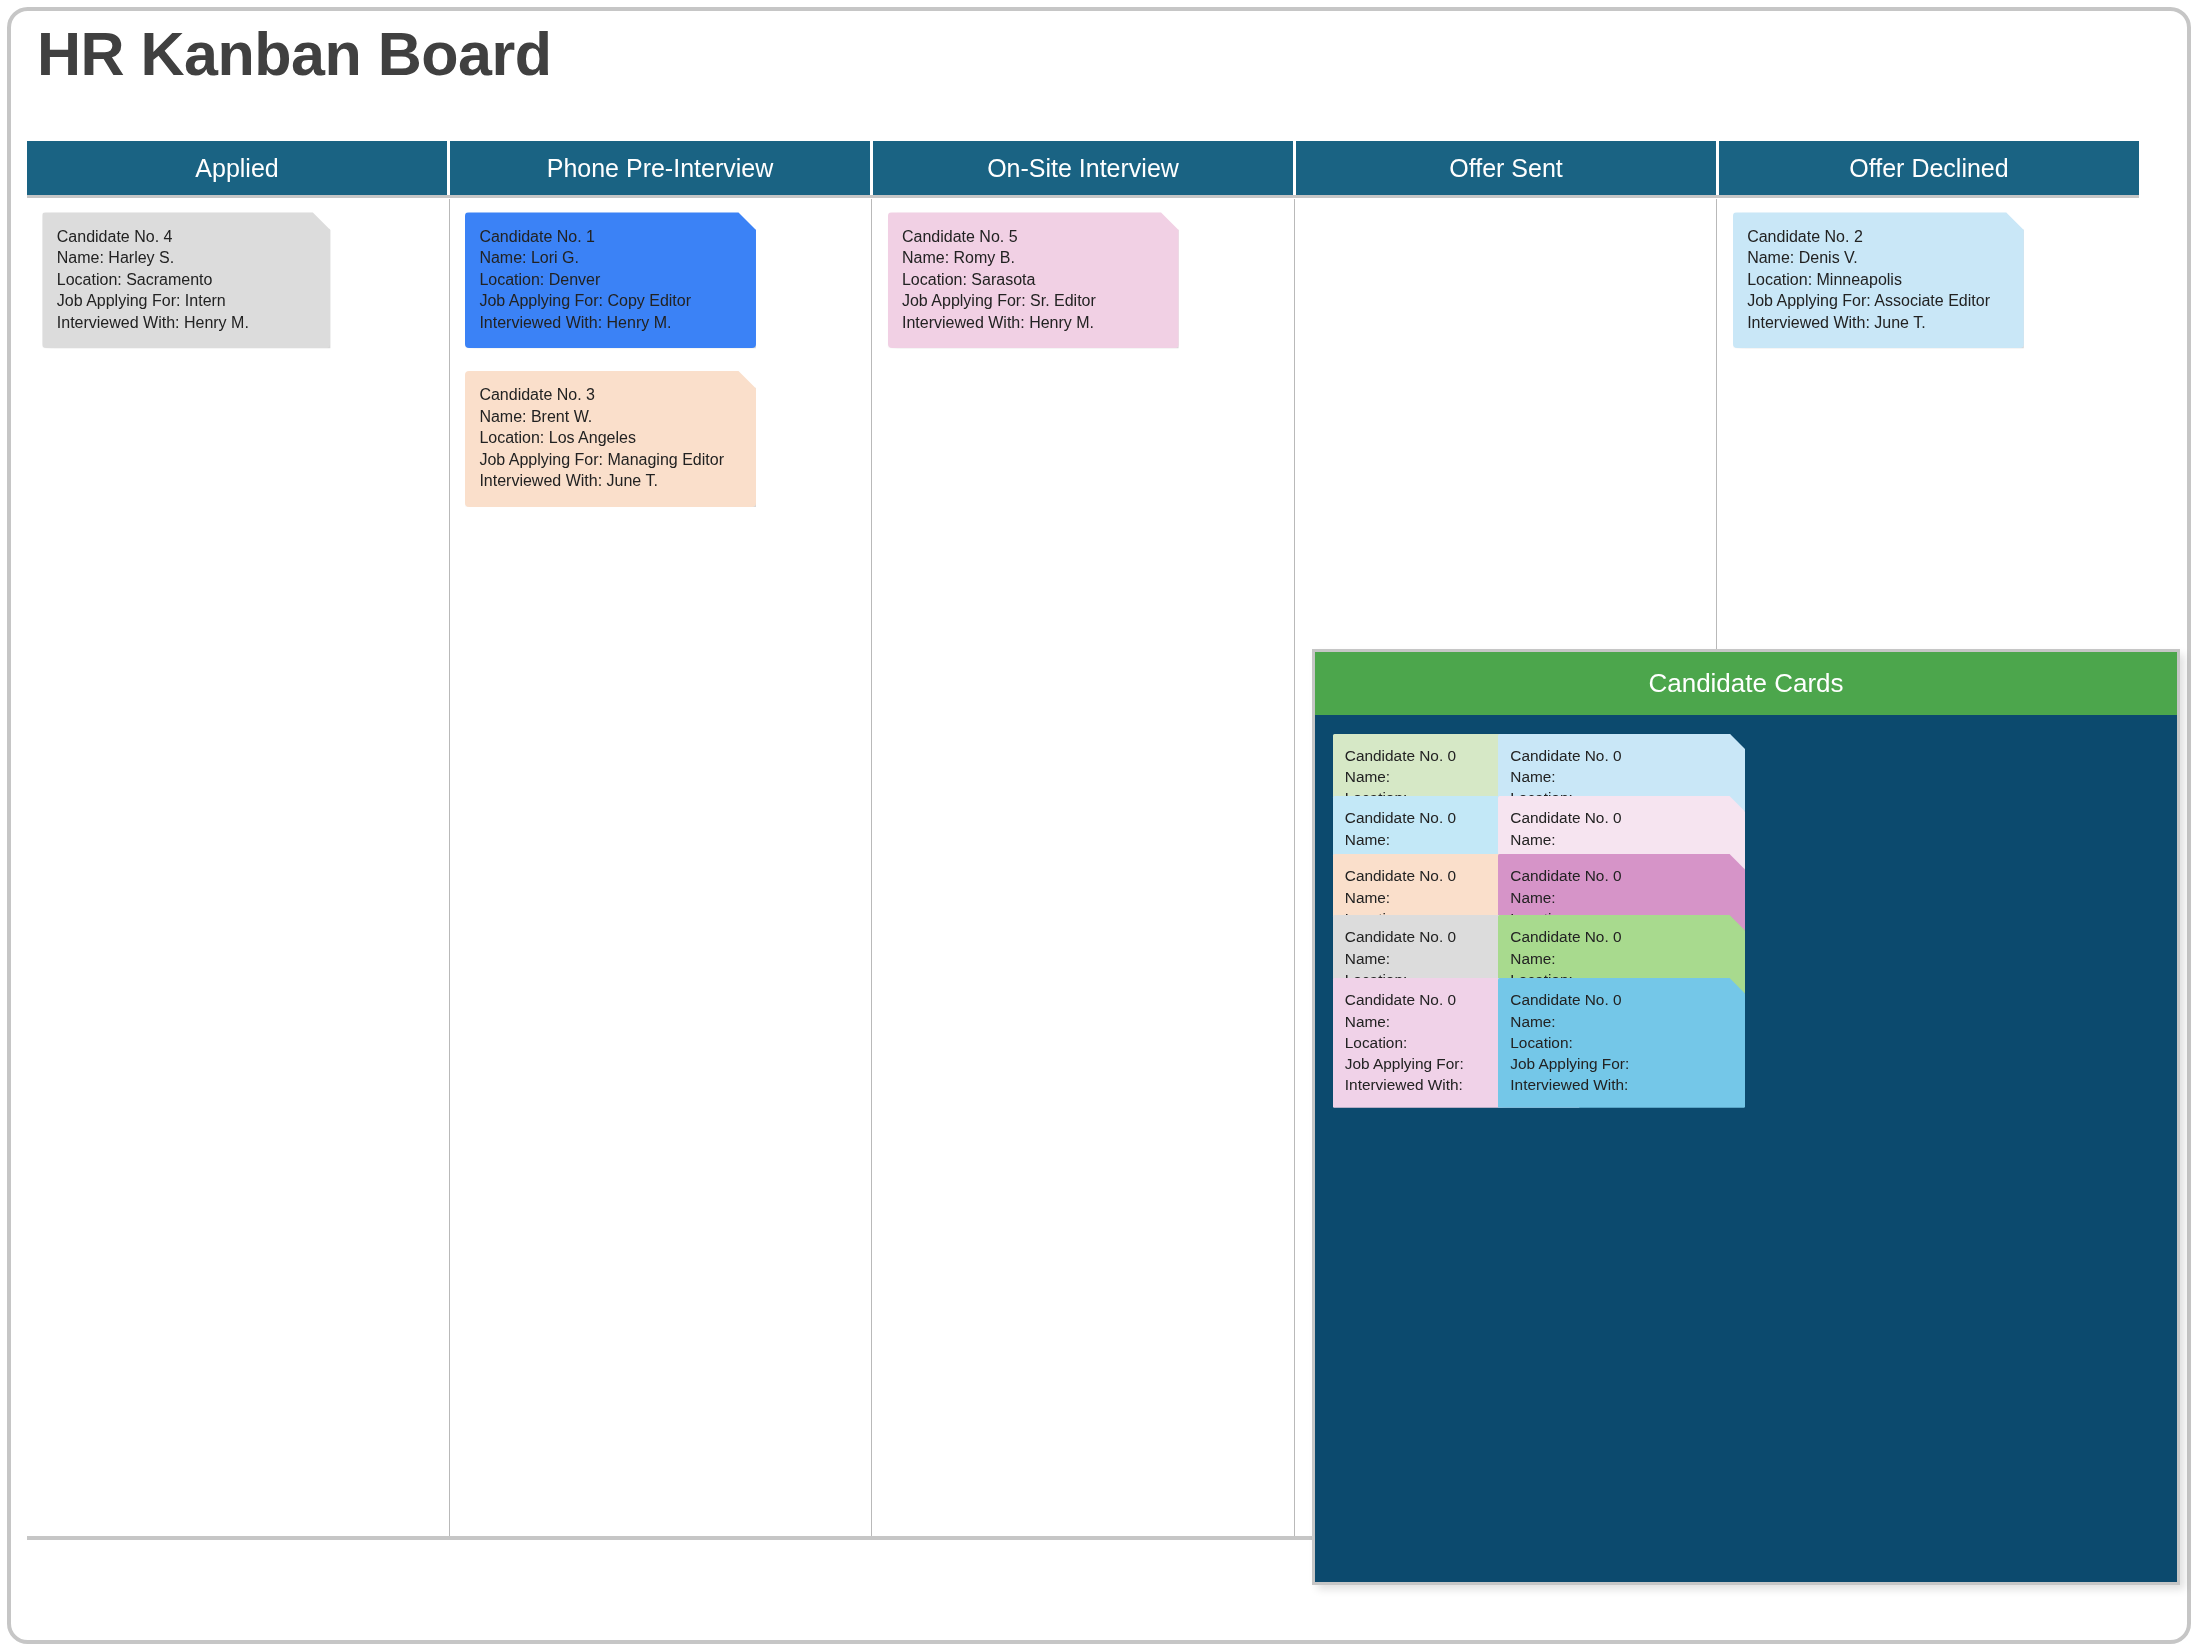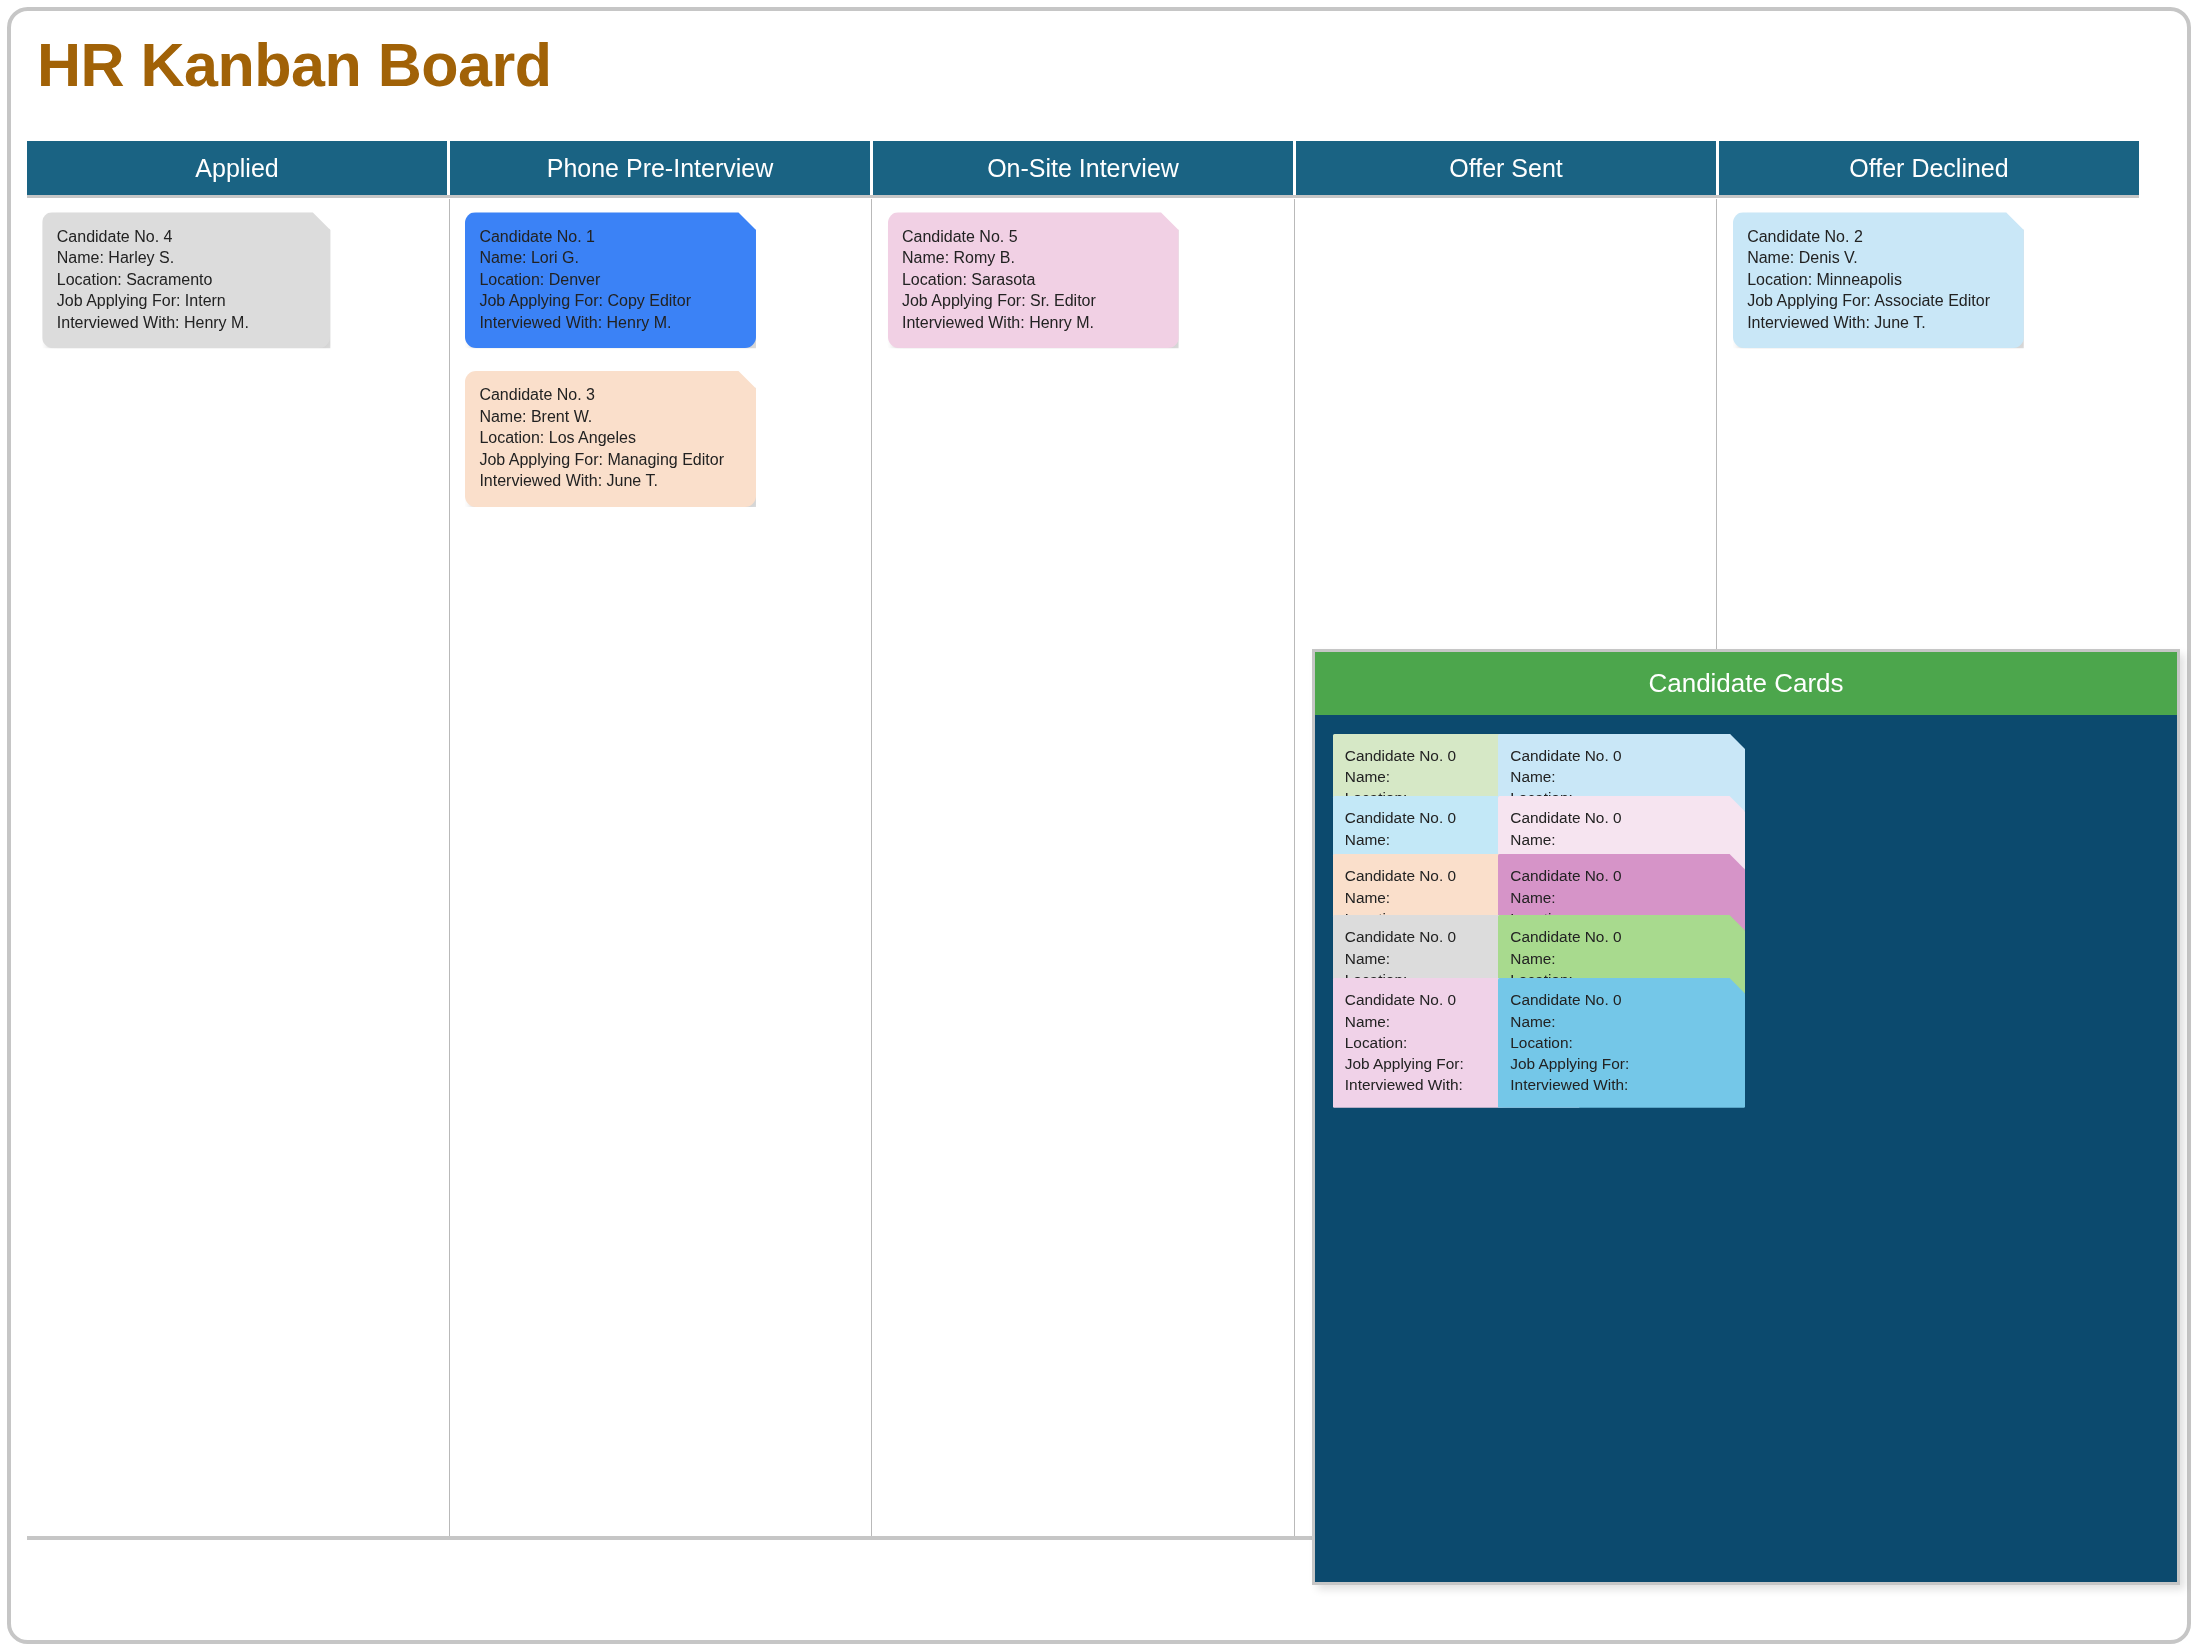--- a/index.html
+++ b/index.html
@@ -30,24 +30,24 @@
     border: 4.6px solid #c6c6c6;
     border-radius: 20.6px;
     background: #ffffff;
     box-sizing: border-box;
   }
 
   
   .page-title {
     position: absolute;
     left: 37px;
-    top: 30px;
+    top: 19px;
     font-size: 61px;
     font-weight: bold;
-    color: #a16207;
+    color: #404040;
     letter-spacing: -0.5px;
     font-family: "Liberation Sans", sans-serif;
     white-space: nowrap;
   }
 
   
   .kanban {
     position: absolute;
     left: 27px;
     top: 141px;
@@ -102,21 +102,21 @@
   .card {
     position: relative;
     width: 291px;
     padding: 13.4px 14.4px 15.4px 14.4px;
     margin-bottom: 22.6px;
     box-sizing: border-box;
     font-size: 16px;
     line-height: 1.34;
     color: #222222;
     box-shadow: 5.7px 5.7px 7.2px rgba(0,0,0,0.17);
-    border-radius: 11px;
+    border-radius: 4px;
     clip-path: polygon(0 0, calc(100% - 17.5px) 0, 100% 17.5px, 100% 100%, 0 100%);
   }
   .card .line { display: block; white-space: pre-wrap; }
 
   .board-col-1 .card { width: 288px; }
 
   
   .cc-panel {
     position: absolute;
     left: 1312px;

